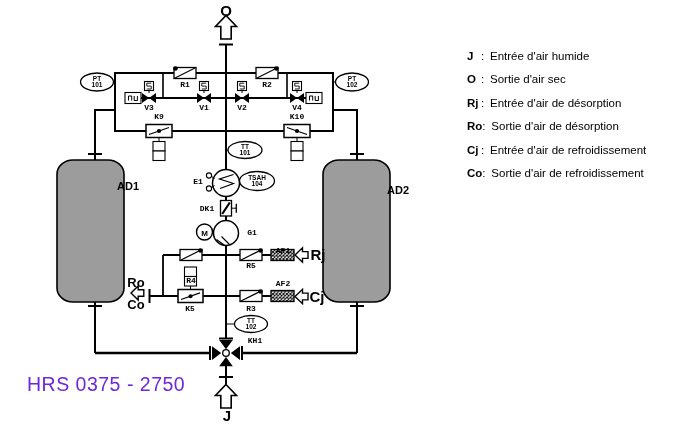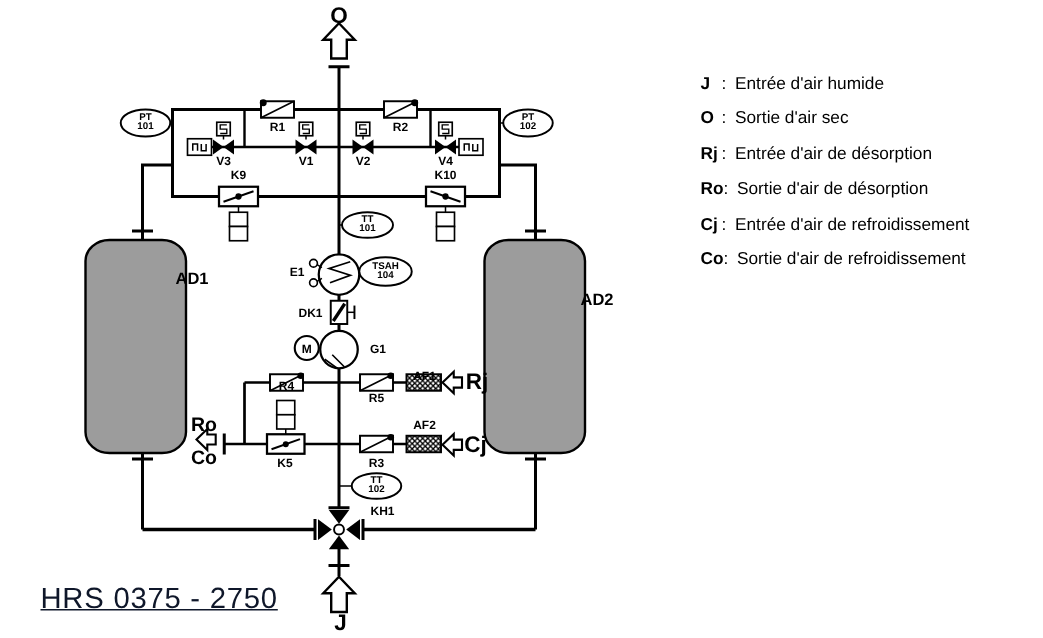--- a/index.html
+++ b/index.html
@@ -3,29 +3,29 @@
 <meta charset="utf-8">
 <style>
   html,body{margin:0;padding:0;background:#ffffff;}
   .stage{position:relative;width:695px;height:425px;background:#ffffff;overflow:hidden;
          font-family:"Liberation Sans",sans-serif;color:#000;}
   .stage svg{position:absolute;left:0;top:0;}
   .lbl{position:absolute;font-weight:bold;white-space:nowrap;transform:translateX(-50%);color:#000;}
   .sz15{font-size:15px;}
   .sz13{font-size:13px;}
   .sz11{font-size:11px;margin-left:40px;}
-  .sz8{font-size:8px;}
+  .sz8{font-size:8px;font-family:Liberation Mono, monospace;}
   .inst{position:absolute;transform:translate(-50%,-50%);font-size:6.5px;line-height:6.9px;
         font-weight:bold;text-align:center;white-space:nowrap;}
   .ctr{position:absolute;transform:translate(-50%,-50%);font-weight:bold;font-size:8px;}
   .legend{position:absolute;left:467px;top:50px;}
   .legrow{display:flex;align-items:flex-start;height:23.4px;font-size:11.5px;}
   .legkey{font-weight:bold;min-width:14px;}
   .legcolon{width:9px;}
-  .hrstitle{position:absolute;left:27px;top:388px;font-size:19.5px;color:#0f172a;letter-spacing:0.5px;text-decoration:underline;}
+  .hrstitle{position:absolute;left:27px;top:373px;font-size:19.5px;color:#6d28d9;letter-spacing:0.5px;}
 </style>
 </head>
 <body>
 
 <div class="stage">
 
 <svg width="695" height="425" viewBox="0 0 695 425">
   <defs>
     <pattern id="hatch" patternUnits="userSpaceOnUse" width="3.5" height="3.5">
       <path d="M0,0 L3.5,3.5 M3.5,0 L0,3.5" stroke="#000" stroke-width="0.9"></path>
@@ -236,31 +236,31 @@
 <div class="lbl sz8" style="left:267px;top:80px;">R2</div>
 <div class="lbl sz8" style="left:149px;top:103px;">V3</div>
 <div class="lbl sz8" style="left:204px;top:103px;">V1</div>
 <div class="lbl sz8" style="left:242px;top:103px;">V2</div>
 <div class="lbl sz8" style="left:297px;top:103px;">V4</div>
 <div class="lbl sz8" style="left:159px;top:112px;">K9</div>
 <div class="lbl sz8" style="left:297px;top:112px;">K10</div>
 <div class="lbl sz8" style="left:198px;top:177px;">E1</div>
 <div class="lbl sz8" style="left:207px;top:204px;text-align:center;">DK1</div>
 <div class="lbl sz8" style="left:252px;top:228px;">G1</div>
-<div class="lbl sz8" style="left:191px;top:253px;">R4</div>
+<div class="lbl sz8" style="left:191px;top:276px;">R4</div>
 <div class="lbl sz8" style="left:251px;top:261px;">R5</div>
 <div class="lbl sz8" style="left:283px;top:246px;">AF1</div>
 <div class="lbl sz8" style="left:190px;top:304px;">K5</div>
 <div class="lbl sz8" style="left:251px;top:304px;text-align:right;">R3</div>
 <div class="lbl sz8" style="left:283px;top:279px;">AF2</div>
 <div class="lbl sz8" style="left:255px;top:336px;">KH1</div>
 <div class="ctr" style="left:204.5px;top:232.5px;">M</div>
 
 <div class="lbl sz11" style="left:88px;top:180px;">AD1</div>
-<div class="lbl sz11" style="left:358px;top:194px;">AD2</div>
+<div class="lbl sz11" style="left:358px;top:184px;">AD2</div>
 
 <div class="inst" style="left:97px;top:82.5px;">
   <div>PT</div>
       <div>101</div>
 </div>
 <div class="inst" style="left:352px;top:82.5px;">
   <div>PT</div>
       <div>102</div>
 </div>
 <div class="inst" style="left:245px;top:150.5px;">

